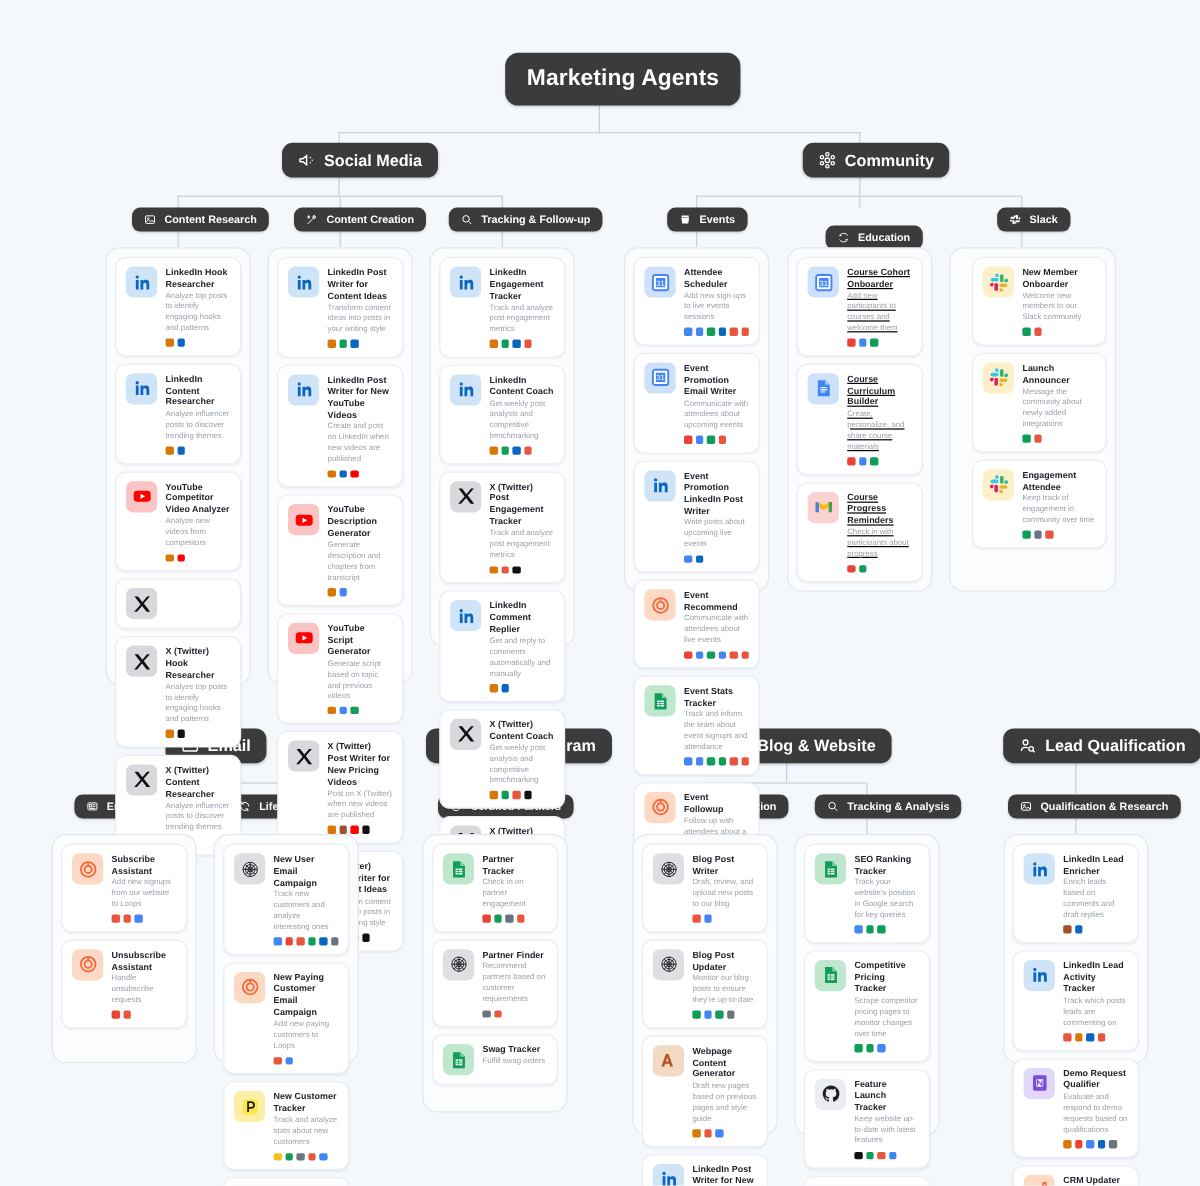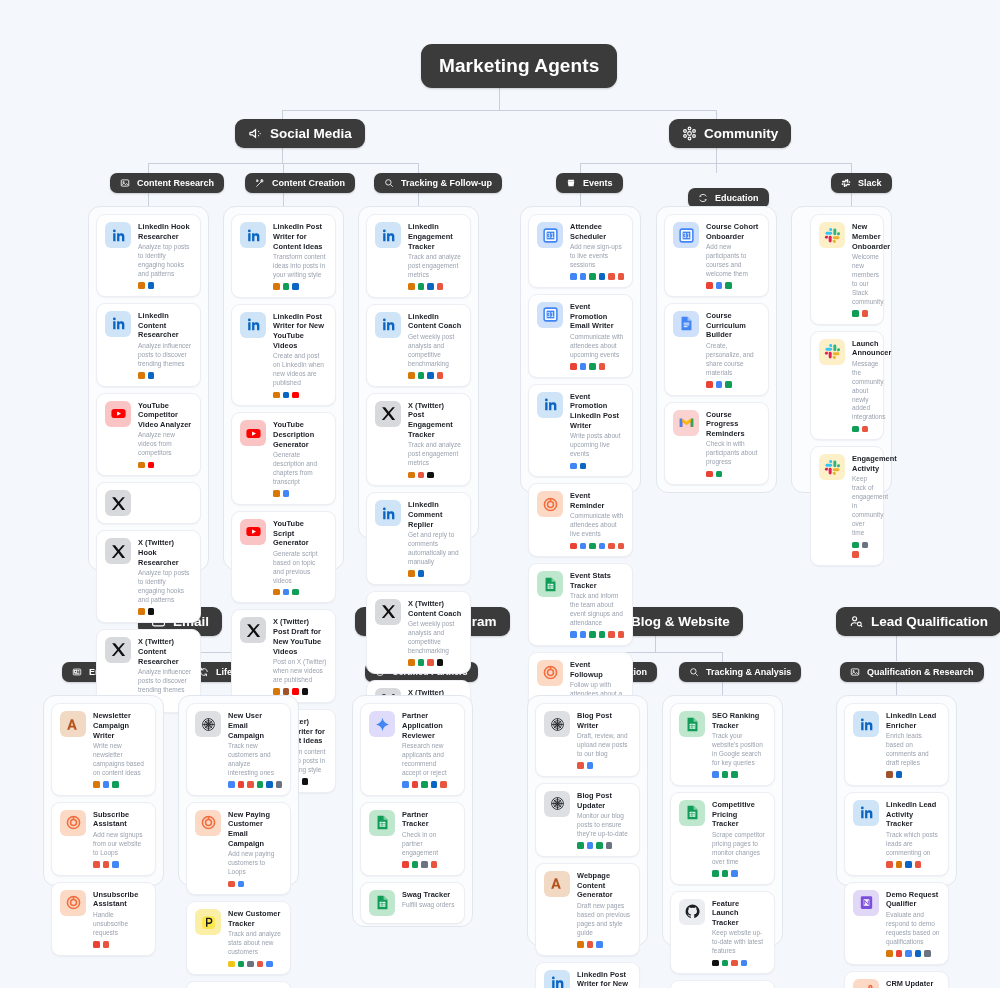--- a/index.html
+++ b/index.html
@@ -480,21 +480,21 @@
           </div>
         </div>
       </div>
       <div class="card">
         <div class="card-icon" style="background: rgb(216, 217, 221);">
           <svg viewBox="0 0 24 24" fill="#111">
             <path d="M3 3h4.2l5 6.6L17.7 3H21l-7.1 8.2L21.4 21h-4.2l-5.3-7-6 7H2.6l7.5-8.7z"></path>
           </svg>
         </div>
         <div class="card-body">
-          <div class="card-title">X (Twitter) Post Draft for New YouTube Videos</div>
+          <div class="card-title">X (Twitter) Post Writer for New Pricing Videos</div>
           <div class="card-desc">Post on X (Twitter) when new videos are published</div>
           <div class="chips">
             <span class="chip" style="background: rgb(217, 119, 6);"></span>
             <span class="chip" style="background: rgb(160, 82, 45);"></span>
             <span class="chip" style="background: rgb(255, 0, 0);"></span>
             <span class="chip" style="background: rgb(17, 17, 17);"></span>
           </div>
         </div>
       </div>
       <div class="card">
@@ -690,21 +690,21 @@
       </div>
       <div class="card">
         <div class="card-icon" style="background: rgb(252, 217, 196);">
           <svg viewBox="0 0 24 24">
             <circle cx="12" cy="12" r="8.6" fill="none" stroke="#f26c3d" stroke-width="2.2"></circle>
             <circle cx="12" cy="12" r="4.2" fill="none" stroke="#f26c3d" stroke-width="2.2"></circle>
             <path d="M12 3.4v4" stroke="#f26c3d" stroke-width="2.2"></path>
           </svg>
         </div>
         <div class="card-body">
-          <div class="card-title">Event Reminder</div>
+          <div class="card-title">Event Recommend</div>
           <div class="card-desc">Communicate with attendees about live events</div>
           <div class="chips">
             <span class="chip" style="background: rgb(234, 67, 53);"></span>
             <span class="chip" style="background: rgb(66, 133, 244);"></span>
             <span class="chip" style="background: rgb(15, 157, 88);"></span>
             <span class="chip" style="background: rgb(66, 133, 244);"></span>
             <span class="chip" style="background: rgb(232, 86, 63);"></span>
             <span class="chip" style="background: rgb(232, 86, 63);"></span>
           </div>
         </div>
@@ -746,21 +746,21 @@
             <span class="chip" style="background: rgb(234, 67, 53);"></span>
             <span class="chip" style="background: rgb(66, 133, 244);"></span>
             <span class="chip" style="background: rgb(15, 157, 88);"></span>
             <span class="chip" style="background: rgb(66, 133, 244);"></span>
             <span class="chip" style="background: rgb(232, 86, 63);"></span>
             <span class="chip" style="background: rgb(232, 86, 63);"></span>
           </div>
         </div>
       </div>
     </div>
-  <div class="group" id="g-1-1" style="left:656px; top:206px; width:121px; height:287px;">
+  <div class="group" id="g-1-1" style="left:656px; top:206px; width:121px; height:287px;text-decoration:underline;">
       <div class="card">
         <div class="card-icon" style="background: rgb(207, 224, 251);">
           <svg viewBox="0 0 24 24">
             <rect x="3" y="3" width="18" height="18" rx="2.5" fill="#fff" stroke="#4285f4" stroke-width="2.2"></rect>
             <rect x="6.5" y="6.5" width="11" height="11" fill="#4285f4"></rect>
             <text x="12" y="15.6" font-size="9" fill="#fff" text-anchor="middle" font-family="sans-serif">31</text>
           </svg>
         </div>
         <div class="card-body">
           <div class="card-title">Course Cohort Onboarder</div>
@@ -802,21 +802,21 @@
         <div class="card-body">
           <div class="card-title">Course Progress Reminders</div>
           <div class="card-desc">Check in with participants about progress</div>
           <div class="chips">
             <span class="chip" style="background: rgb(234, 67, 53);"></span>
             <span class="chip" style="background: rgb(15, 157, 88);"></span>
           </div>
         </div>
       </div>
     </div>
-  <div class="group" id="g-1-2" style="left:791px; top:206px; width:101px; height:287px;padding-left:18px;">
+  <div class="group" id="g-1-2" style="left:791px; top:206px; width:139px; height:287px;padding-left:18px;">
       <div class="card">
         <div class="card-icon" style="background: rgb(253, 240, 201);">
           <svg viewBox="0 0 24 24">
             <path d="M5.5 14.6a2.1 2.1 0 1 1-2.1-2.1h2.1z" fill="#e01e5a"></path>
             <path d="M6.6 14.6a2.1 2.1 0 0 1 4.2 0v5.2a2.1 2.1 0 1 1-4.2 0z" fill="#e01e5a"></path>
             <path d="M9.4 5.5a2.1 2.1 0 1 1 2.1-2.1v2.1z" fill="#36c5f0"></path>
             <path d="M9.4 6.6a2.1 2.1 0 0 1 0 4.2H4.2a2.1 2.1 0 1 1 0-4.2z" fill="#36c5f0"></path>
             <path d="M18.5 9.4a2.1 2.1 0 1 1 2.1 2.1h-2.1z" fill="#2eb67d"></path>
             <path d="M17.4 9.4a2.1 2.1 0 0 1-4.2 0V4.2a2.1 2.1 0 1 1 4.2 0z" fill="#2eb67d"></path>
             <path d="M14.6 18.5a2.1 2.1 0 1 1-2.1 2.1v-2.1z" fill="#ecb22e"></path>
@@ -861,48 +861,32 @@
             <path d="M6.6 14.6a2.1 2.1 0 0 1 4.2 0v5.2a2.1 2.1 0 1 1-4.2 0z" fill="#e01e5a"></path>
             <path d="M9.4 5.5a2.1 2.1 0 1 1 2.1-2.1v2.1z" fill="#36c5f0"></path>
             <path d="M9.4 6.6a2.1 2.1 0 0 1 0 4.2H4.2a2.1 2.1 0 1 1 0-4.2z" fill="#36c5f0"></path>
             <path d="M18.5 9.4a2.1 2.1 0 1 1 2.1 2.1h-2.1z" fill="#2eb67d"></path>
             <path d="M17.4 9.4a2.1 2.1 0 0 1-4.2 0V4.2a2.1 2.1 0 1 1 4.2 0z" fill="#2eb67d"></path>
             <path d="M14.6 18.5a2.1 2.1 0 1 1-2.1 2.1v-2.1z" fill="#ecb22e"></path>
             <path d="M14.6 17.4a2.1 2.1 0 0 1 0-4.2h5.2a2.1 2.1 0 1 1 0 4.2z" fill="#ecb22e"></path>
           </svg>
         </div>
         <div class="card-body">
-          <div class="card-title">Engagement Activity</div>
+          <div class="card-title">Engagement Attendee</div>
           <div class="card-desc">Keep track of engagement in community over time</div>
           <div class="chips">
             <span class="chip" style="background: rgb(15, 157, 88);"></span>
             <span class="chip" style="background: rgb(107, 114, 128);"></span>
             <span class="chip" style="background: rgb(232, 86, 63);"></span>
           </div>
         </div>
       </div>
     </div>
 
   <div class="group" id="g-2-0" style="left:43px; top:695px; width:121px; height:191px;">
-      <div class="card">
-        <div class="card-icon" style="background: rgb(242, 217, 196);">
-          <svg viewBox="0 0 24 24" fill="#b4541f">
-            <path d="M8.3 4.6h3.1l5.3 14.8h-3.3l-1.05-3.2H7.4l-1.05 3.2H3.05zM8.2 13.6h3.4L9.9 8.5z"></path>
-          </svg>
-        </div>
-        <div class="card-body">
-          <div class="card-title">Newsletter Campaign Writer</div>
-          <div class="card-desc">Write new newsletter campaigns based on content ideas</div>
-          <div class="chips">
-            <span class="chip" style="background: rgb(217, 119, 6);"></span>
-            <span class="chip" style="background: rgb(66, 133, 244);"></span>
-            <span class="chip" style="background: rgb(15, 157, 88);"></span>
-          </div>
-        </div>
-      </div>
       <div class="card">
         <div class="card-icon" style="background: rgb(252, 217, 196);">
           <svg viewBox="0 0 24 24">
             <circle cx="12" cy="12" r="8.6" fill="none" stroke="#f26c3d" stroke-width="2.2"></circle>
             <circle cx="12" cy="12" r="4.2" fill="none" stroke="#f26c3d" stroke-width="2.2"></circle>
             <path d="M12 3.4v4" stroke="#f26c3d" stroke-width="2.2"></path>
           </svg>
         </div>
         <div class="card-body">
           <div class="card-title">Subscribe Assistant</div>
@@ -988,101 +972,101 @@
             <span class="chip" style="background: rgb(107, 114, 128);"></span>
             <span class="chip" style="background: rgb(232, 86, 63);"></span>
             <span class="chip" style="background: rgb(66, 133, 244);"></span>
           </div>
         </div>
       </div>
       <div class="card"></div>
     </div>
   <div class="group" id="g-3-0" style="left:352px; top:695px; width:121px; height:232px;">
       <div class="card">
-        <div class="card-icon" style="background: rgb(222, 219, 251);">
-          <svg viewBox="0 0 24 24">
-            <path d="M12 2.5c.8 5 3.9 8.3 9 9.5-5.1 1.2-8.2 4.5-9 9.5-.8-5-3.9-8.3-9-9.5 5.1-1.2 8.2-4.5 9-9.5z" fill="#4285f4"></path>
-          </svg>
-        </div>
-        <div class="card-body">
-          <div class="card-title">Partner Application Reviewer</div>
-          <div class="card-desc">Research new applicants and recommend accept or reject</div>
-          <div class="chips">
-            <span class="chip" style="background: rgb(66, 133, 244);"></span>
-            <span class="chip" style="background: rgb(234, 67, 53);"></span>
-            <span class="chip" style="background: rgb(15, 157, 88);"></span>
-            <span class="chip" style="background: rgb(10, 102, 194);"></span>
-            <span class="chip" style="background: rgb(232, 86, 63);"></span>
-          </div>
-        </div>
-      </div>
-      <div class="card">
         <div class="card-icon" style="background: rgb(191, 231, 205);">
           <svg viewBox="0 0 24 24">
             <path d="M5 2.5h8.5L19 8v13.5H5z" fill="#0f9d58"></path>
             <path d="M13.5 2.5L19 8h-5.5z" fill="#7fd0a0"></path>
             <rect x="8" y="11" width="8" height="7" fill="#fff"></rect>
             <path d="M8 13.3h8M8 15.6h8M11.3 11v7" stroke="#0f9d58" stroke-width=".9"></path>
           </svg>
         </div>
         <div class="card-body">
           <div class="card-title">Partner Tracker</div>
           <div class="card-desc">Check in on partner engagement</div>
           <div class="chips">
             <span class="chip" style="background: rgb(234, 67, 53);"></span>
             <span class="chip" style="background: rgb(15, 157, 88);"></span>
             <span class="chip" style="background: rgb(107, 114, 128);"></span>
             <span class="chip" style="background: rgb(232, 86, 63);"></span>
           </div>
         </div>
       </div>
-      <div class="card">
-        <div class="card-icon" style="background: rgb(191, 231, 205);">
-          <svg viewBox="0 0 24 24">
-            <path d="M5 2.5h8.5L19 8v13.5H5z" fill="#0f9d58"></path>
-            <path d="M13.5 2.5L19 8h-5.5z" fill="#7fd0a0"></path>
-            <rect x="8" y="11" width="8" height="7" fill="#fff"></rect>
-            <path d="M8 13.3h8M8 15.6h8M11.3 11v7" stroke="#0f9d58" stroke-width=".9"></path>
-          </svg>
-        </div>
-        <div class="card-body">
-          <div class="card-title">Swag Tracker</div>
-          <div class="card-desc">Fulfill swag orders</div>
-        </div>
-      </div>
-    </div>
-  <div class="group" id="g-4-0" style="left:527px; top:695px; width:121px; height:251px;">
       <div class="card">
         <div class="card-icon" style="background: rgb(222, 223, 227);">
           <svg viewBox="0 0 24 24" fill="none" stroke="#202123" stroke-width="1.15">
             <circle cx="12" cy="12" r="8.4"></circle>
             <circle cx="12" cy="12" r="5.6"></circle>
             <circle cx="12" cy="12" r="2.8"></circle>
             <path d="M12 3.6v16.8M3.6 12h16.8M6 6l12 12M18 6L6 18"></path>
           </svg>
         </div>
         <div class="card-body">
-          <div class="card-title">Blog Post Writer</div>
-          <div class="card-desc">Draft, review, and upload new posts to our blog</div>
-          <div class="chips">
-            <span class="chip" style="background: rgb(232, 86, 63);"></span>
-            <span class="chip" style="background: rgb(66, 133, 244);"></span>
-          </div>
-        </div>
-      </div>
+          <div class="card-title">Partner Finder</div>
+          <div class="card-desc">Recommend partners based on customer requirements</div>
+          <div class="chips">
+            <span class="chip" style="background: rgb(107, 114, 128);"></span>
+            <span class="chip" style="background: rgb(232, 86, 63);"></span>
+          </div>
+        </div>
+      </div>
+      <div class="card">
+        <div class="card-icon" style="background: rgb(191, 231, 205);">
+          <svg viewBox="0 0 24 24">
+            <path d="M5 2.5h8.5L19 8v13.5H5z" fill="#0f9d58"></path>
+            <path d="M13.5 2.5L19 8h-5.5z" fill="#7fd0a0"></path>
+            <rect x="8" y="11" width="8" height="7" fill="#fff"></rect>
+            <path d="M8 13.3h8M8 15.6h8M11.3 11v7" stroke="#0f9d58" stroke-width=".9"></path>
+          </svg>
+        </div>
+        <div class="card-body">
+          <div class="card-title">Swag Tracker</div>
+          <div class="card-desc">Fulfill swag orders</div>
+        </div>
+      </div>
+    </div>
+  <div class="group" id="g-4-0" style="left:527px; top:695px; width:121px; height:251px;">
       <div class="card">
         <div class="card-icon" style="background: rgb(222, 223, 227);">
           <svg viewBox="0 0 24 24" fill="none" stroke="#202123" stroke-width="1.15">
             <circle cx="12" cy="12" r="8.4"></circle>
             <circle cx="12" cy="12" r="5.6"></circle>
             <circle cx="12" cy="12" r="2.8"></circle>
             <path d="M12 3.6v16.8M3.6 12h16.8M6 6l12 12M18 6L6 18"></path>
           </svg>
         </div>
         <div class="card-body">
+          <div class="card-title">Blog Post Writer</div>
+          <div class="card-desc">Draft, review, and upload new posts to our blog</div>
+          <div class="chips">
+            <span class="chip" style="background: rgb(232, 86, 63);"></span>
+            <span class="chip" style="background: rgb(66, 133, 244);"></span>
+          </div>
+        </div>
+      </div>
+      <div class="card">
+        <div class="card-icon" style="background: rgb(222, 223, 227);">
+          <svg viewBox="0 0 24 24" fill="none" stroke="#202123" stroke-width="1.15">
+            <circle cx="12" cy="12" r="8.4"></circle>
+            <circle cx="12" cy="12" r="5.6"></circle>
+            <circle cx="12" cy="12" r="2.8"></circle>
+            <path d="M12 3.6v16.8M3.6 12h16.8M6 6l12 12M18 6L6 18"></path>
+          </svg>
+        </div>
+        <div class="card-body">
           <div class="card-title">Blog Post Updater</div>
           <div class="card-desc">Monitor our blog posts to ensure they're up-to-date</div>
           <div class="chips">
             <span class="chip" style="background: rgb(15, 157, 88);"></span>
             <span class="chip" style="background: rgb(66, 133, 244);"></span>
             <span class="chip" style="background: rgb(15, 157, 88);"></span>
             <span class="chip" style="background: rgb(107, 114, 128);"></span>
           </div>
         </div>
       </div>

